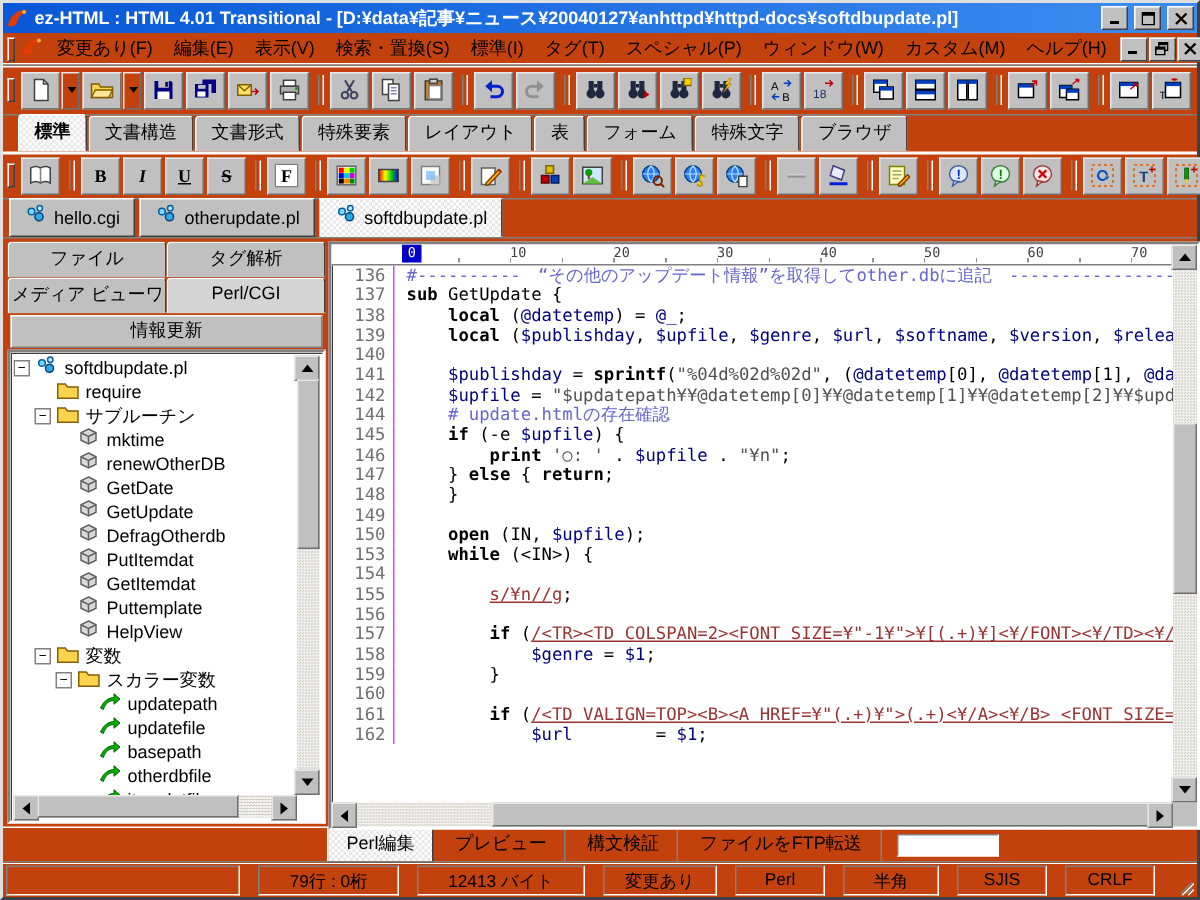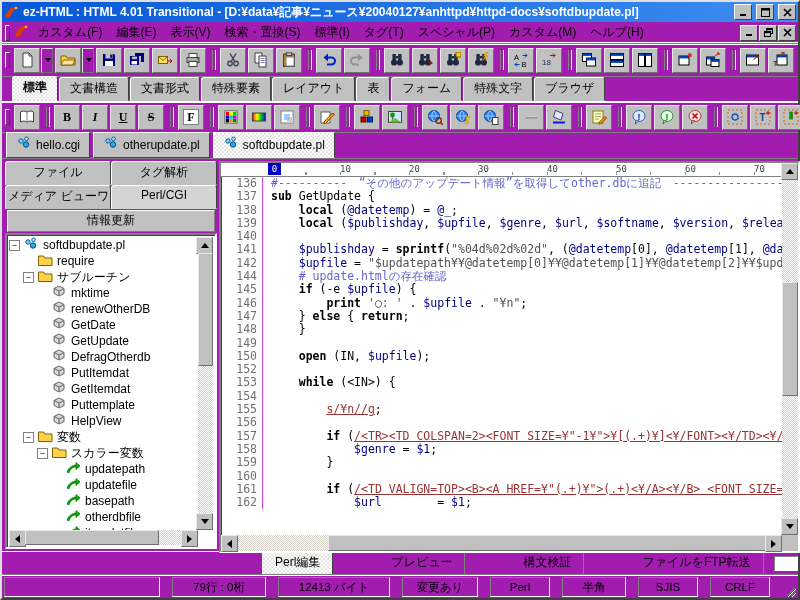--- a/index.html
+++ b/index.html
@@ -1,17 +1,17 @@
 <!DOCTYPE html>
 <html><head>
 <meta charset="utf-8">
 <style>
   html,body{margin:0;padding:0;}
   body{width:800px;height:600px;overflow:hidden;font-family:"Liberation Sans","DejaVu Sans",sans-serif;font-size:12px;background:#c0c0c0;-webkit-font-smoothing:none;}
-  .win{position:absolute;inset:0;background:#a21caf;border:2px solid;border-color:#dfdfdf #404040 #404040 #dfdfdf;display:flex;flex-direction:column;}
+  .win{position:absolute;inset:0;background:#c2410c;border:2px solid;border-color:#dfdfdf #404040 #404040 #dfdfdf;display:flex;flex-direction:column;}
   
   .titlebar{flex:none;height:20px;display:flex;align-items:center;background:linear-gradient(90deg,#0757d8,#3d8df0);padding:0 2px;gap:3px;}
   .titlebar .ticonapp{flex:none;width:16px;height:16px;}
   .titletext{flex:1;color:#fff;font-weight:bold;font-size:12px;white-space:nowrap;overflow:hidden;}
   .winbtn{flex:none;width:16px;height:14px;background:#c0c0c0;border:1px solid;border-color:#fff #404040 #404040 #fff;display:flex;align-items:center;justify-content:center;margin-left:1px;}
   
   .menubar{flex:none;height:21px;display:flex;align-items:center;padding:0 2px;gap:1px;border-bottom:1px solid #808080;box-shadow:inset 0 -1px 0 #fff;}
   .grip{flex:none;width:3px;height:14px;border:1px solid;border-color:#fff #404040 #404040 #fff;margin:0 3px 0 1px;}
   .menu-item{padding:2px 7px;white-space:nowrap;}
   .mdibtns{margin-left:auto;display:flex;}
@@ -71,21 +71,21 @@
   .ctext{padding-left:8px;}
   .seg-c{color:#6666cc;}
   .seg-k{font-weight:bold;color:#000;}
   .seg-v{color:#000080;}
   .seg-s{color:#505050;}
   .seg-r{color:#993333;text-decoration:underline;}
   .seg-p{color:#000;}
   .corner{position:absolute;right:0;bottom:0;width:16px;height:16px;background:#c0c0c0;}
   
   .btabs{flex:none;height:22px;display:flex;align-items:center;padding-left:216px;border-top:1px solid #fff;gap:2px;}
-  .btab{padding:2px 12px 3px;white-space:nowrap;border-right:1px solid #808080;margin-left:44px;}
+  .btab{padding:2px 12px 3px;white-space:nowrap;border-right:1px solid #808080;}
   .btab.active{background-image:linear-gradient(45deg,#e4e4e4 25%,transparent 25%,transparent 75%,#e4e4e4 75%),linear-gradient(45deg,#e4e4e4 25%,#fff 25%,#fff 75%,#e4e4e4 75%);background-size:4px 4px;background-position:0 0,2px 2px;border:1px solid;border-color:#fff #404040 #404040 #fff;font-weight:normal;}
   .ftpbox{width:66px;height:13px;background:#fff;border:1px solid;border-color:#808080 #fff #fff #808080;margin-left:8px;}
   
   .statusbar{flex:none;height:20px;display:flex;align-items:stretch;padding:2px 2px 1px;gap:12px;border-top:1px solid #808080;box-shadow:inset 0 1px 0 #fff;}
   .scell{border:1px solid;border-color:#808080 #fff #fff #808080;display:flex;align-items:center;justify-content:center;white-space:nowrap;font-size:11.5px;padding:0 3px;}
   .scell.first{flex:1;justify-content:flex-start;}
   .gripcorner{flex:none;width:14px;display:flex;align-items:flex-end;justify-content:flex-end;}
 </style>
 </head>
 <body>
@@ -116,27 +116,28 @@
       </span>
   </div>
 
   <div class="menubar">
     <span class="grip"></span>
     <span class="ticonapp" id="app-icon2"><svg width="16" height="16" viewBox="0 0 16 16" xmlns="http://www.w3.org/2000/svg">
           <path d="M1 13C4 4 9 2 15 3C10 5 8 8 7 12C5 14 2 14 1 13Z" fill="#e03c00"></path>
           <circle cx="12" cy="4" r="1.3" fill="#ffb347"></circle>
         </svg></span>
     <span id="menu-items" style="display:flex;">
-        <span class="menu-item">カスタム(F)</span>
+        <span class="menu-item">変更あり(F)</span>
         <span class="menu-item">編集(E)</span>
         <span class="menu-item">表示(V)</span>
         <span class="menu-item">検索・置換(S)</span>
         <span class="menu-item">標準(I)</span>
         <span class="menu-item">タグ(T)</span>
         <span class="menu-item">スペシャル(P)</span>
+        <span class="menu-item">ウィンドウ(W)</span>
         <span class="menu-item">カスタム(M)</span>
         <span class="menu-item">ヘルプ(H)</span>
       </span>
     <span class="mdibtns">
       <span class="winbtn">
           <svg width="9" height="9">
             <rect x="1" y="6" width="6" height="2" fill="#000"></rect>
           </svg>
         </span>
       <span class="winbtn">
@@ -936,21 +937,20 @@
             <div class="crow"><span class="num">140</span><span class="ctext"></span></div>
             <div class="crow"><span class="num">141</span><span class="ctext"><span class="seg-p">    </span><span class="seg-v">$publishday</span><span class="seg-p"> = </span><span class="seg-k">sprintf</span><span class="seg-p">(</span><span class="seg-s">"%04d%02d%02d"</span><span class="seg-p">, (</span><span class="seg-v">@datetemp</span><span class="seg-p">[0], </span><span class="seg-v">@datetemp</span><span class="seg-p">[1], </span><span class="seg-v">@dat</span></span></div>
             <div class="crow"><span class="num">142</span><span class="ctext"><span class="seg-p">    </span><span class="seg-v">$upfile</span><span class="seg-p"> = </span><span class="seg-s">"$updatepath¥¥@datetemp[0]¥¥@datetemp[1]¥¥@datetemp[2]¥¥$upda</span></span></div>
             <div class="crow"><span class="num">144</span><span class="ctext"><span class="seg-c">    # update.htmlの存在確認</span></span></div>
             <div class="crow"><span class="num">145</span><span class="ctext"><span class="seg-p">    </span><span class="seg-k">if</span><span class="seg-p"> (-e </span><span class="seg-v">$upfile</span><span class="seg-p">) {</span></span></div>
             <div class="crow"><span class="num">146</span><span class="ctext"><span class="seg-p">        </span><span class="seg-k">print</span><span class="seg-p"> </span><span class="seg-s">'○: '</span><span class="seg-p"> . </span><span class="seg-v">$upfile</span><span class="seg-p"> . </span><span class="seg-s">"¥n"</span><span class="seg-p">;</span></span></div>
             <div class="crow"><span class="num">147</span><span class="ctext"><span class="seg-p">    } </span><span class="seg-k">else</span><span class="seg-p"> { </span><span class="seg-k">return</span><span class="seg-p">;</span></span></div>
             <div class="crow"><span class="num">148</span><span class="ctext"><span class="seg-p">    }</span></span></div>
             <div class="crow"><span class="num">149</span><span class="ctext"></span></div>
             <div class="crow"><span class="num">150</span><span class="ctext"><span class="seg-p">    </span><span class="seg-k">open</span><span class="seg-p"> (IN, </span><span class="seg-v">$upfile</span><span class="seg-p">);</span></span></div>
-            <div class="crow"><span class="num">152</span><span class="ctext"></span></div>
             <div class="crow"><span class="num">153</span><span class="ctext"><span class="seg-p">    </span><span class="seg-k">while</span><span class="seg-p"> (&lt;IN&gt;) {</span></span></div>
             <div class="crow"><span class="num">154</span><span class="ctext"></span></div>
             <div class="crow"><span class="num">155</span><span class="ctext"><span class="seg-p">        </span><span class="seg-r">s/¥n//g</span><span class="seg-p">;</span></span></div>
             <div class="crow"><span class="num">156</span><span class="ctext"></span></div>
             <div class="crow"><span class="num">157</span><span class="ctext"><span class="seg-p">        </span><span class="seg-k">if</span><span class="seg-p"> (</span><span class="seg-r">/&lt;TR&gt;&lt;TD COLSPAN=2&gt;&lt;FONT SIZE=¥"-1¥"&gt;¥[(.+)¥]&lt;¥/FONT&gt;&lt;¥/TD&gt;&lt;¥/T</span></span></div>
             <div class="crow"><span class="num">158</span><span class="ctext"><span class="seg-p">            </span><span class="seg-v">$genre</span><span class="seg-p"> = </span><span class="seg-v">$1</span><span class="seg-p">;</span></span></div>
             <div class="crow"><span class="num">159</span><span class="ctext"><span class="seg-p">        }</span></span></div>
             <div class="crow"><span class="num">160</span><span class="ctext"></span></div>
             <div class="crow"><span class="num">161</span><span class="ctext"><span class="seg-p">        </span><span class="seg-k">if</span><span class="seg-p"> (</span><span class="seg-r">/&lt;TD VALIGN=TOP&gt;&lt;B&gt;&lt;A HREF=¥"(.+)¥"&gt;(.+)&lt;¥/A&gt;&lt;¥/B&gt; &lt;FONT SIZE=</span></span></div>
             <div class="crow"><span class="num">162</span><span class="ctext"><span class="seg-p">            </span><span class="seg-v">$url</span><span class="seg-p">        = </span><span class="seg-v">$1</span><span class="seg-p">;</span></span></div>

